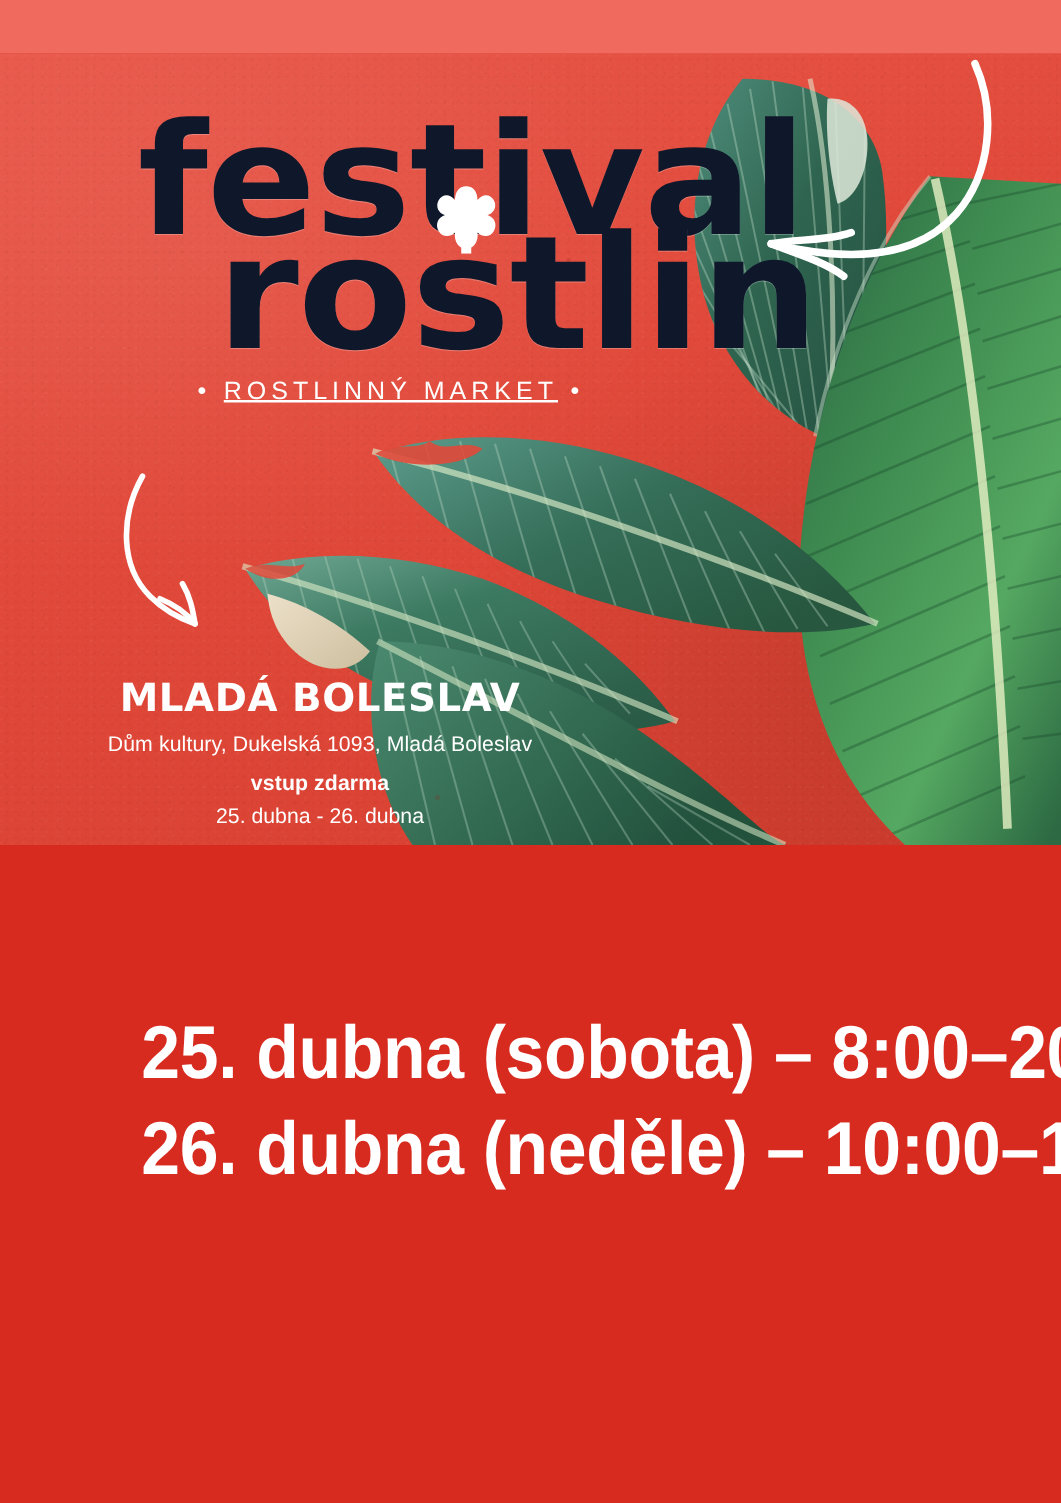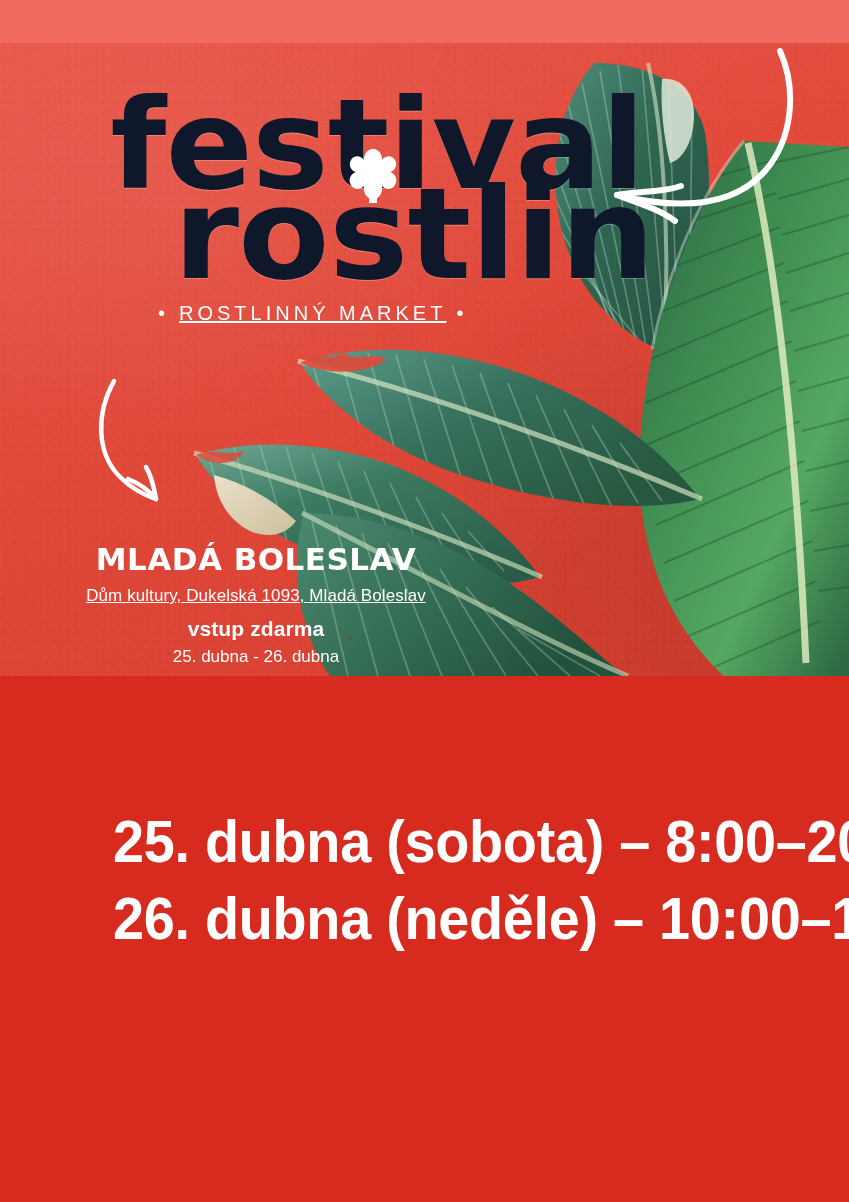--- a/index.html
+++ b/index.html
@@ -137,25 +137,24 @@
     font-size: 31px;
     font-weight: 700;
     letter-spacing: .015em;
     line-height: 1.1;
   }
   .address {
     margin-top: 10px;
     font-size: 17px;
     font-weight: 400;
     letter-spacing: .005em;
-    text-decoration: underline;
   }
   .entry {
     margin-top: 11px;
-    font-size: 21px;
+    font-size: 17px;
     font-weight: 700;
     letter-spacing: .005em;
   }
   .daterange {
     margin-top: 6px;
     font-size: 17px;
     font-weight: 400;
   }
 
   

